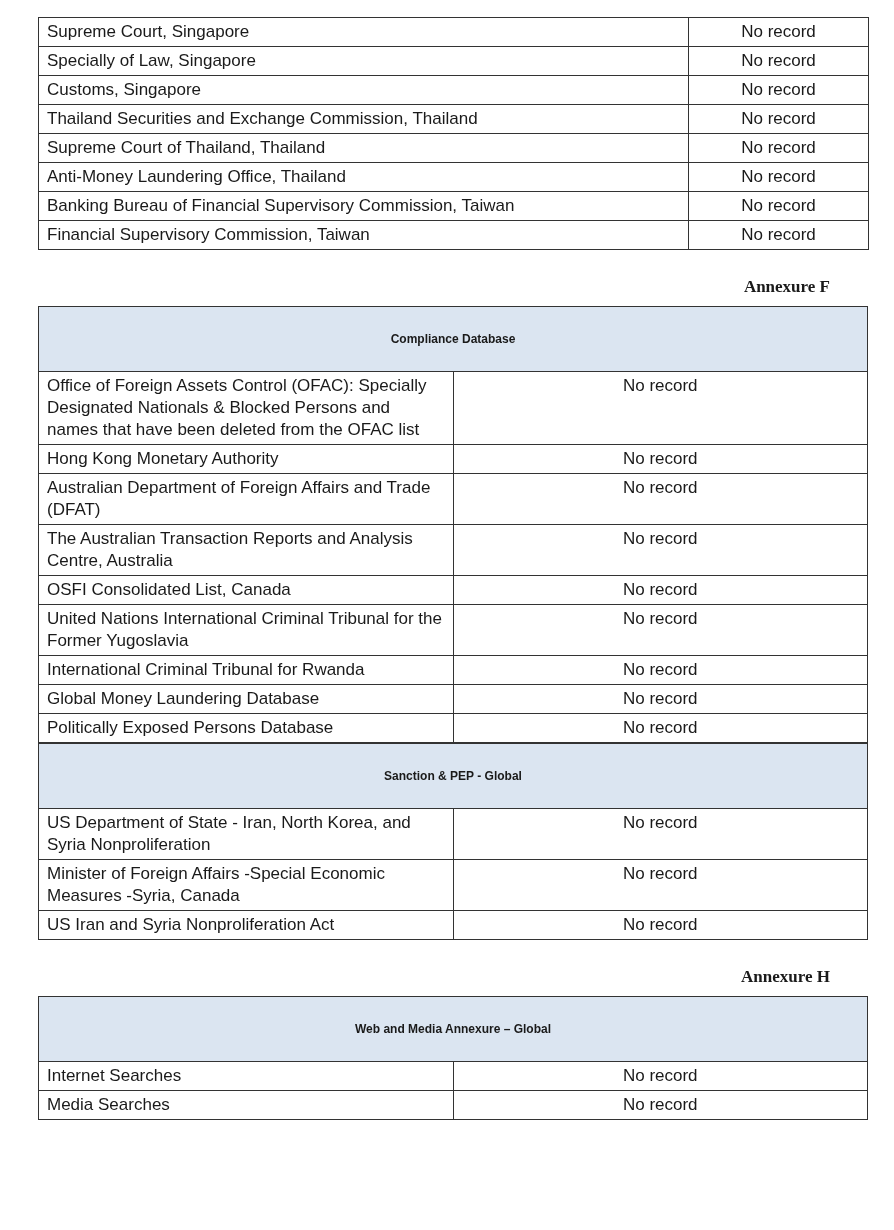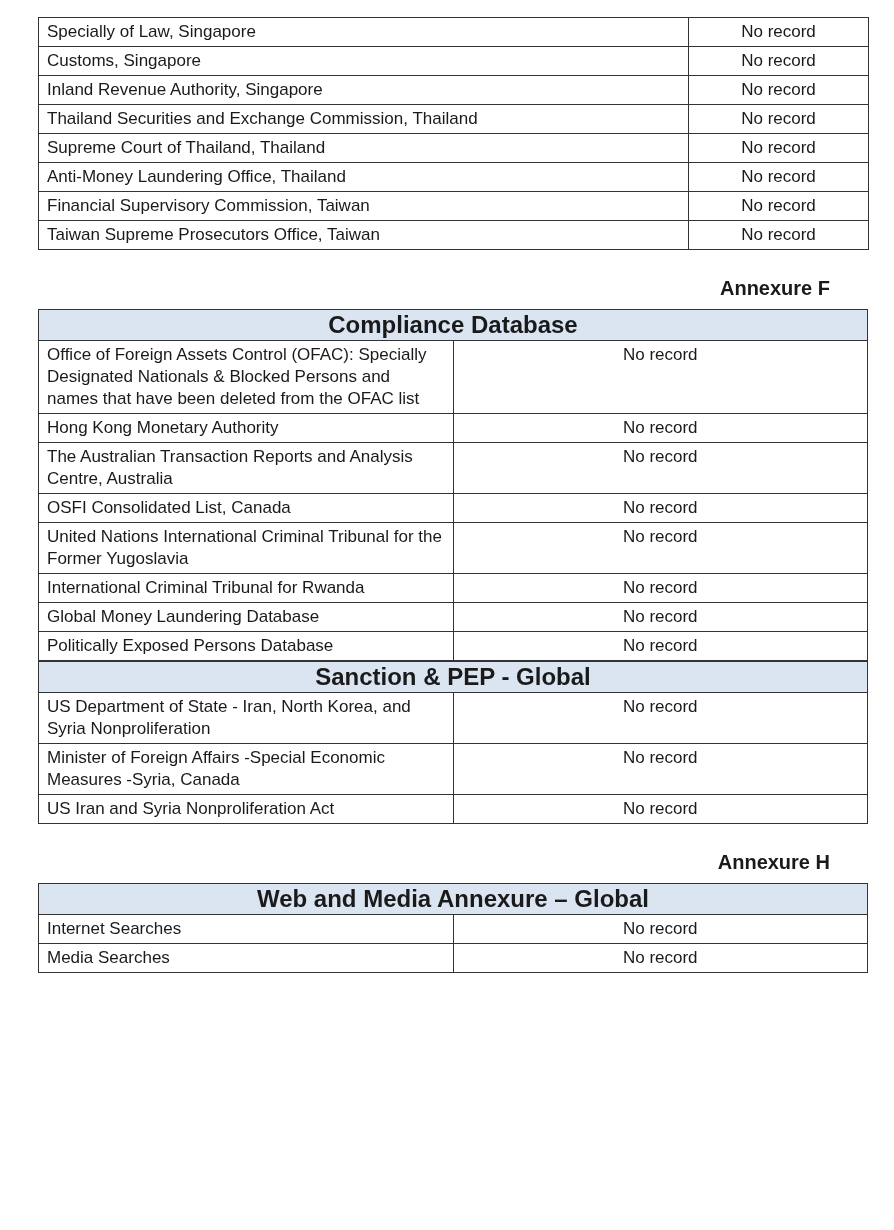--- a/index.html
+++ b/index.html
@@ -14,43 +14,44 @@
     font-family: "Liberation Sans", "DejaVu Sans", sans-serif;
     color: #1a1a1a;
   }
   .page {
     padding: 17px 26px 0 38px;
     width: 894px;
   }
   .table-section { width: 830px; }
   .annexure {
     font-weight: bold;
-    font-size: 20px;
+    font-size: 17px;
     text-align: right;
     padding-right: 38px;
     margin: 27px 0 9px 0;
+    font-family: Liberation Serif, serif;
   }
   table.report-table {
     border-collapse: collapse;
     width: 830px;
     table-layout: fixed;
   }
   table.report-table th,
   table.report-table td {
     border: 1.5px solid #333333;
     font-size: 17px;
     line-height: 22px;
     vertical-align: top;
   }
   table.report-table th.table-title {
     background: #dbe5f1;
     font-weight: bold;
-    font-size: 24px;
+    font-size: 12px;
     text-align: center;
-    padding: 4px 8px;
+    padding: 21px 8px;
   }
   td.source-cell {
     width: 650px;
     text-align: left;
     padding: 3px 8px 3px 8px;
   }
   td.result-cell {
     width: 180px;
     text-align: center;
     padding: 3px 6px 3px 6px;
@@ -58,69 +59,73 @@
 </style>
 </head>
 <body>
 
 <div class="page">
   <div id="tables-root">
       <section class="table-section">
         <table class="report-table">
           <tbody>
             <tr>
+              <td class="source-cell">Supreme Court, Singapore</td>
+              <td class="result-cell">No record</td>
+            </tr>
+            <tr>
               <td class="source-cell">Specially of Law, Singapore</td>
               <td class="result-cell">No record</td>
             </tr>
             <tr>
               <td class="source-cell">Customs, Singapore</td>
-              <td class="result-cell">No record</td>
-            </tr>
-            <tr>
-              <td class="source-cell">Inland Revenue Authority, Singapore</td>
               <td class="result-cell">No record</td>
             </tr>
             <tr>
               <td class="source-cell">Thailand Securities and Exchange Commission, Thailand</td>
               <td class="result-cell">No record</td>
             </tr>
             <tr>
               <td class="source-cell">Supreme Court of Thailand, Thailand</td>
               <td class="result-cell">No record</td>
             </tr>
             <tr>
               <td class="source-cell">Anti-Money Laundering Office, Thailand</td>
               <td class="result-cell">No record</td>
             </tr>
             <tr>
-              <td class="source-cell">Financial Supervisory Commission, Taiwan</td>
+              <td class="source-cell">Banking Bureau of Financial Supervisory Commission, Taiwan</td>
               <td class="result-cell">No record</td>
             </tr>
             <tr>
-              <td class="source-cell">Taiwan Supreme Prosecutors Office, Taiwan</td>
+              <td class="source-cell">Financial Supervisory Commission, Taiwan</td>
               <td class="result-cell">No record</td>
             </tr>
           </tbody>
         </table>
       </section>
       <section class="table-section">
         <div class="annexure">Annexure F</div>
         <table class="report-table">
           <thead>
             <tr>
               <th colspan="2" class="table-title">Compliance Database</th>
             </tr>
           </thead>
           <tbody>
             <tr>
               <td class="source-cell">Office of Foreign Assets Control (OFAC): Specially Designated Nationals &amp; Blocked Persons and names that have been deleted from the OFAC list</td>
               <td class="result-cell">No record</td>
             </tr>
             <tr>
               <td class="source-cell">Hong Kong Monetary Authority</td>
+              <td class="result-cell">No record</td>
+            </tr>
+            <tr>
+              <td class="source-cell">Australian Department of Foreign Affairs and Trade (DFAT)</td>
               <td class="result-cell">No record</td>
             </tr>
             <tr>
               <td class="source-cell">The Australian Transaction Reports and Analysis Centre, Australia</td>
               <td class="result-cell">No record</td>
             </tr>
             <tr>
               <td class="source-cell">OSFI Consolidated List, Canada</td>
               <td class="result-cell">No record</td>
             </tr>

